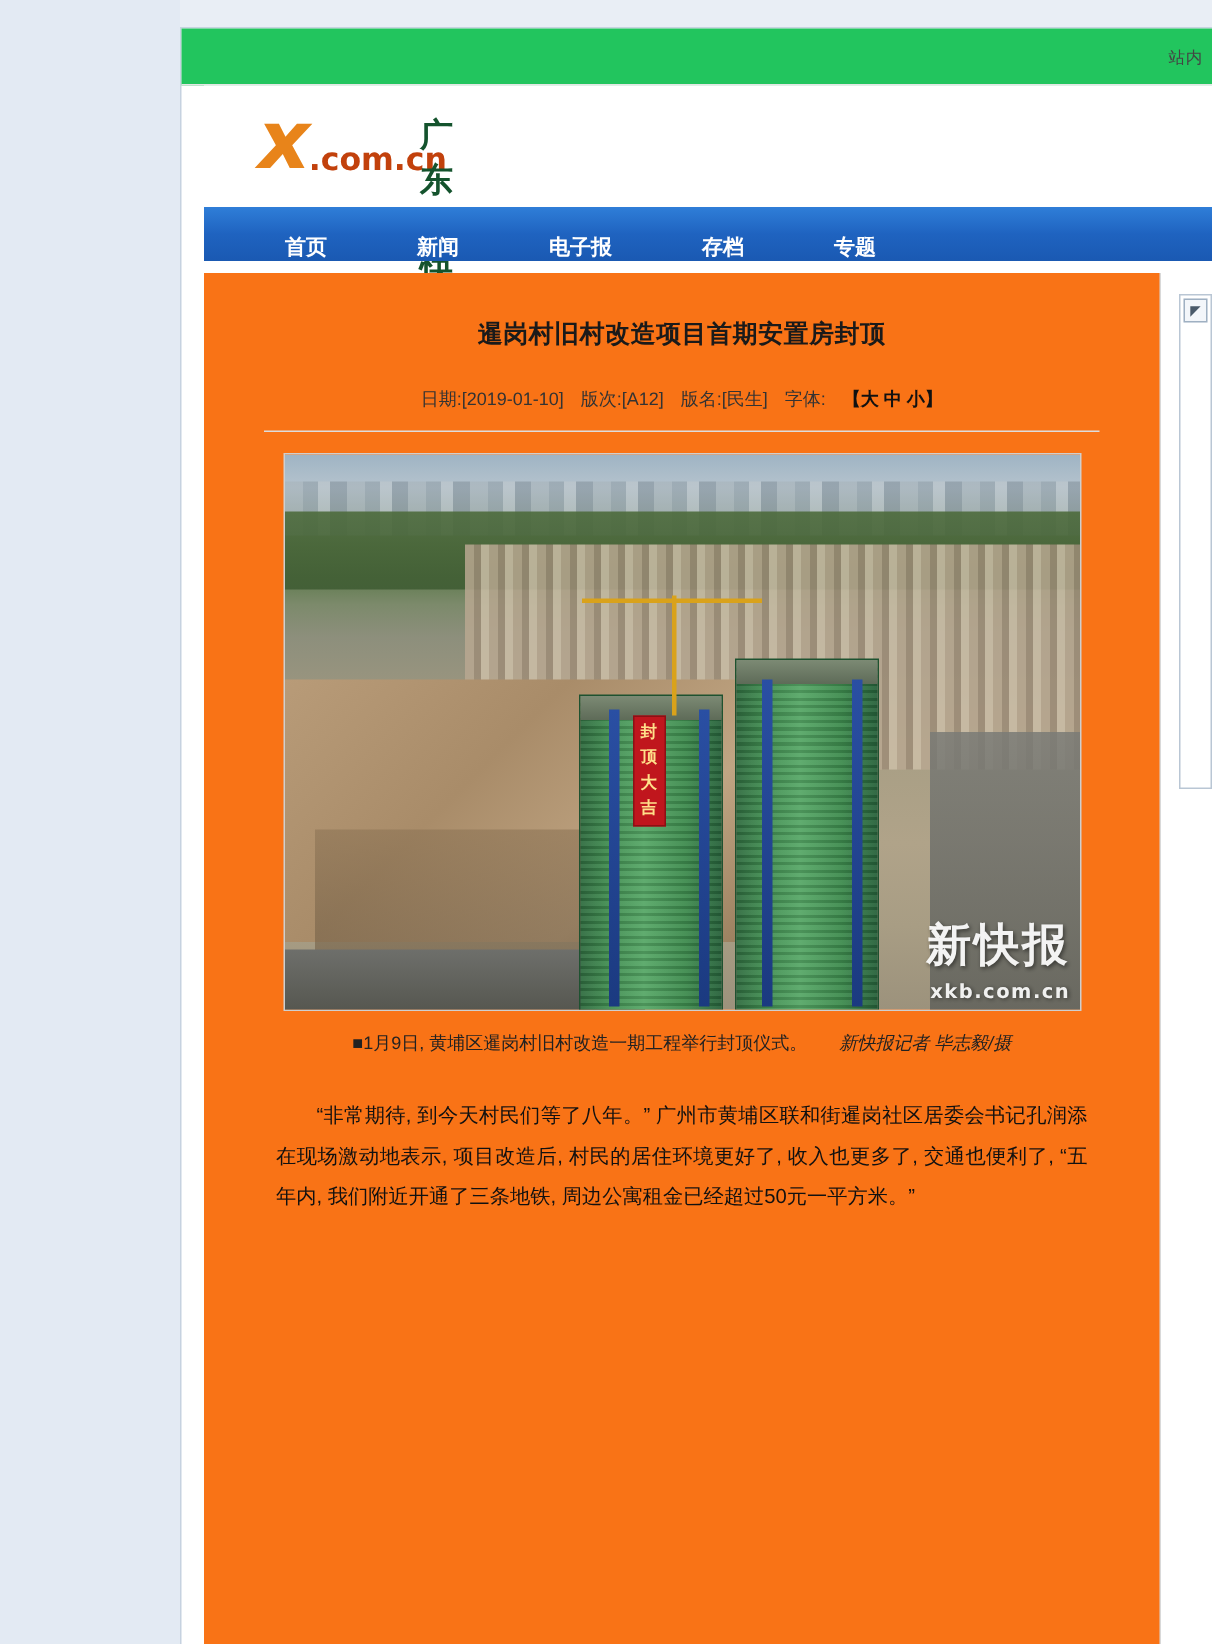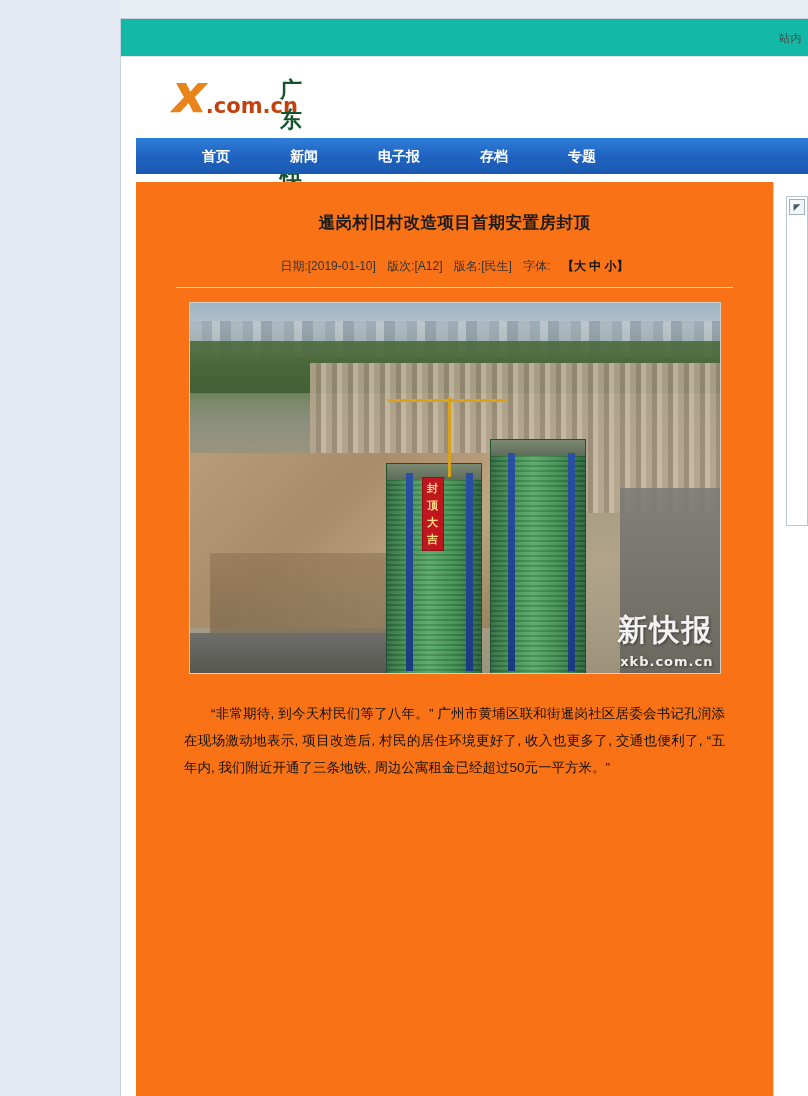--- a/index.html
+++ b/index.html
@@ -28,21 +28,21 @@
     width: 688px; height: 1078px;
     background: #ffffff;
     border-left: 1px solid #c6d2e0;
     border-top: 1px solid #c6d2e0;
   }
   
   .topbar {
     position: absolute;
     left: 121px; top: 19px;
     width: 687px; height: 38px;
-    background: #14b8a6;
+    background: #22c55e;
     border-bottom: 1px solid #e5e5e5;
   }
   .topbar-text {
     position: absolute;
     right: 6px; top: 12px;
     font-size: 11px;
     color: #444;
     letter-spacing: 0.5px;
   }
   
@@ -96,24 +96,24 @@
   }
   
   .navbar {
     position: absolute;
     left: 136px; top: 138px;
     width: 672px; height: 36px;
     background: linear-gradient(to bottom, #2f7ed8 0%, #1f63c0 50%, #1a59b2 100%);
   }
   .navbar .nav-inner {
     position: absolute;
-    left: 36px; top: 0;
+    left: 24px; top: 0;
     height: 44px;
     display: flex;
-    align-items: flex-start;
+    align-items: flex-end;
   }
   .nav-item {
     color: #ffffff;
     font-size: 14px;
     font-weight: bold;
     padding: 0 30px;
     line-height: 36px;
     cursor: pointer;
     white-space: nowrap;
   }
@@ -416,20 +416,24 @@
         <div class="crane">
           <div class="crane-mast"></div>
           <div class="crane-jib"></div>
         </div>
 
         <div class="wm">新快报</div>
         <div class="wm-sub">xkb.com.cn</div>
       </div>
     </div>
 
+    <div class="caption">
+      <span>■1月9日, 黄埔区暹岗村旧村改造一期工程举行封顶仪式。</span>
+      <span class="credit">新快报记者 毕志毅/摄</span>
+    </div>
 
     <div class="body-text">
       <p>“非常期待, 到今天村民们等了八年。” 广州市黄埔区联和街暹岗社区居委会书记孔润添在现场激动地表示, 项目改造后, 村民的居住环境更好了, 收入也更多了, 交通也便利了, “五年内, 我们附近开通了三条地铁, 周边公寓租金已经超过50元一平方米。”</p>
     </div>
 
   </div>
 
   <div class="right-rail">
     <div class="rail-arrow">◤</div>
   </div>

